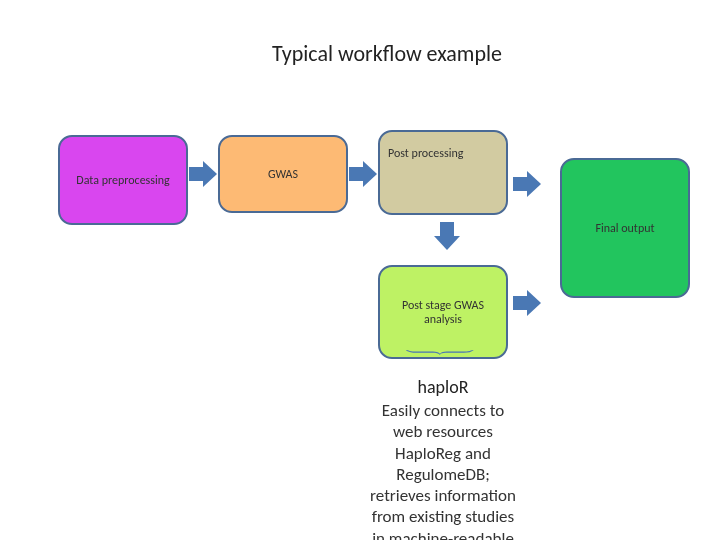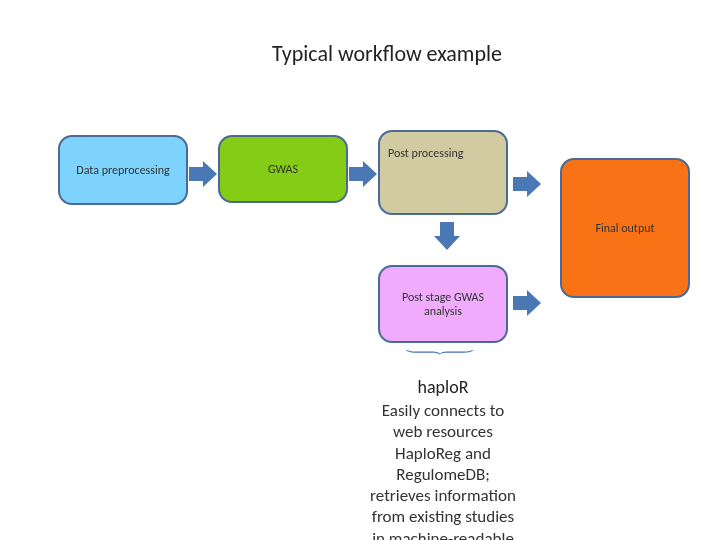--- a/index.html
+++ b/index.html
@@ -27,25 +27,25 @@
     border-radius: 14px;
     display: flex;
     align-items: center;
     justify-content: center;
     text-align: center;
     font-size: 12px;
     color: #333;
     padding: 4px;
     box-sizing: border-box;
   }
-  .box1 { left: 58px;  top: 135px; width: 130px; height: 70px; background: #7dd3fc; }
-  .box2 { left: 218px; top: 135px; width: 130px; height: 68px; background: #84cc16; }
+  .box1 { left: 58px;  top: 135px; width: 130px; height: 90px; background: #d946ef; }
+  .box2 { left: 218px; top: 135px; width: 130px; height: 78px; background: #fdba74; }
   .box3 { left: 378px; top: 130px; width: 130px; height: 85px; background: #d2cba1; justify-content: flex-start; align-items: flex-start; padding: 14px 8px; }
-  .box4 { left: 378px; top: 265px; width: 130px; height: 78px; background: #f0abfc; }
-  .box5 { left: 560px; top: 158px; width: 130px; height: 140px; background: #f97316; }
+  .box4 { left: 378px; top: 265px; width: 130px; height: 94px; background: #bef264; }
+  .box5 { left: 560px; top: 158px; width: 130px; height: 140px; background: #22c55e; }
 
   .arrow {
     position: absolute;
     display: flex;
     align-items: center;
   }
   .arrow.h .shaft {
     width: 14px; height: 14px; background: #4a78b4;
   }
   .arrow.h .head {

